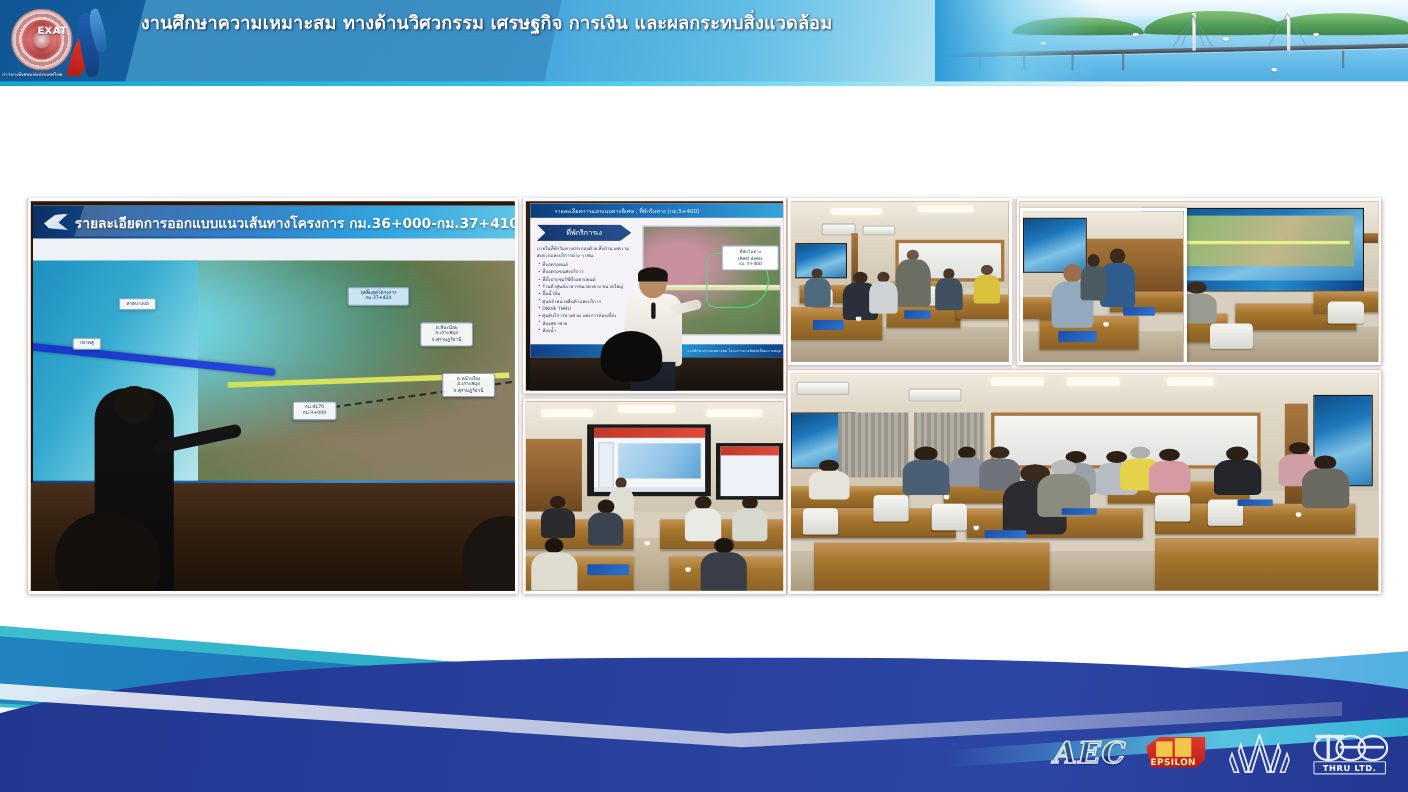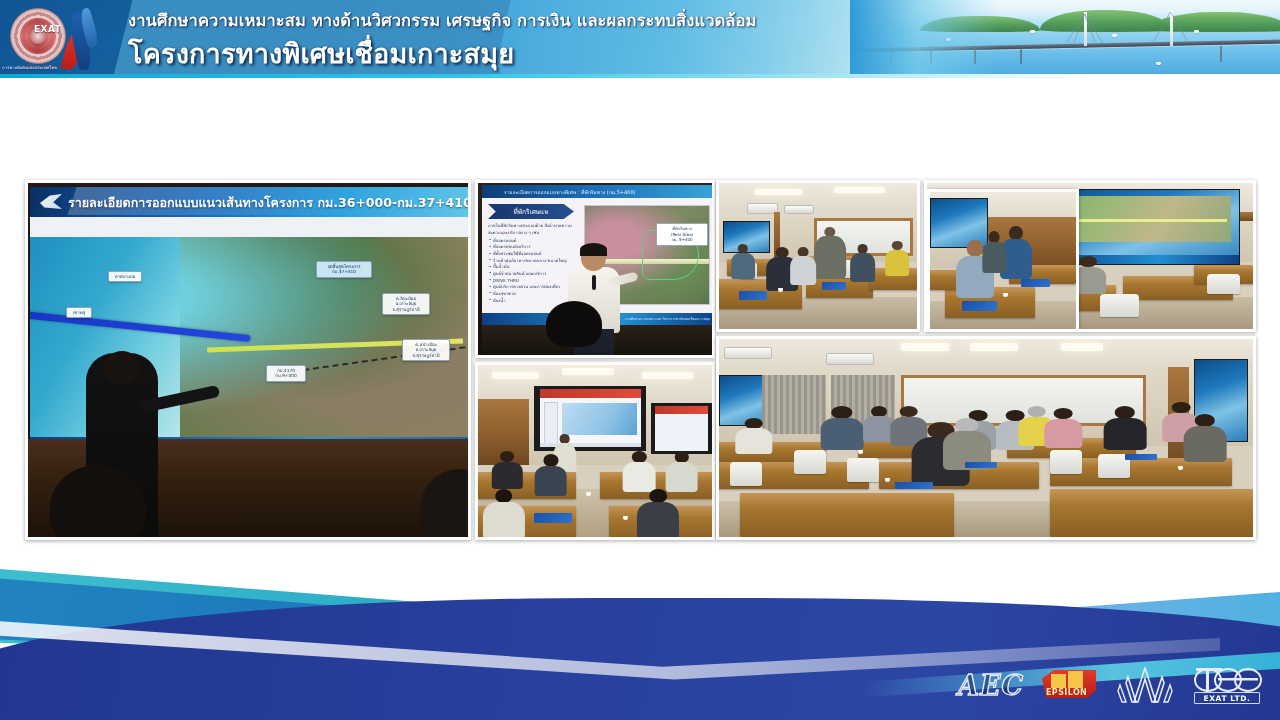--- a/index.html
+++ b/index.html
@@ -528,21 +528,20 @@
       </div>
       <div id="seal-cap">กระทรวงคมนาคม</div>
       <div id="exat-logo">
         <div class="exat-swoosh-red"></div>
         <div class="exat-swoosh-blue1"></div>
         <div class="exat-swoosh-blue2"></div>
       </div>
       <div id="exat-text">EXAT</div>
       <div id="exat-sub">การทางพิเศษแห่งประเทศไทย</div>
     </div>
-    <div id="hdr-title2">โครงการทางพิเศษเชื่อมเกาะสมุย</div>
   </div>
   <div id="hdr-rule"></div>
 
   <div id="collage">
 
     <div class="ph" id="photo1">
       <div class="ph-inner">
         <div class="p1-room"></div>
         <div class="p1-desk"></div>
         <div class="p1-screen">
@@ -592,21 +591,21 @@
         <div class="p1-head2"></div>
         <div class="p1-head3"></div>
       </div>
     </div>
 
     <div class="ph" id="photo2">
       <div class="ph-inner">
         <div class="p2-bg"></div>
         <div class="p2-screen">
           <div class="p2-hdr">รายละเอียดการออกแบบทางพิเศษ : ที่พักริมทาง (กม.5+400)</div>
-          <div class="p2-chev">ที่พักริเศษแห</div>
+          <div class="p2-chev">ที่พักริการเง</div>
           <div class="p2-body">
             <span class="lead">ภายในที่พักริมทางประกอบด้วย สิ่งอำนวยความสะดวกและบริการต่าง ๆ เช่น</span>
             <ul>
               <li>ที่จอดรถยนต์</li>
               <li>ที่จอดรถขนส่งบริการ</li>
               <li>ที่ตั้งประชุมใช้ที่จอดรถยนต์</li>
               <li>ร้านค้าศูนย์อาหารขนาดกลาง ขนาดใหญ่</li>
               <li>ปั๊มน้ำมัน</li>
               <li>ศูนย์จำหน่ายสินค้าและบริการ</li>
               <li>DRIVE THRU</li>
@@ -951,18 +950,18 @@
       <div class="flogo flogo-tesco">
         <svg width="70" height="30" viewBox="0 0 70 30">
           <ellipse cx="16" cy="14" rx="13" ry="11" fill="none" stroke="#e6ecfb" stroke-width="2"></ellipse>
           <ellipse cx="36" cy="14" rx="13" ry="11" fill="none" stroke="#e6ecfb" stroke-width="2"></ellipse>
           <ellipse cx="56" cy="14" rx="13" ry="11" fill="none" stroke="#e6ecfb" stroke-width="2"></ellipse>
           <rect x="4" y="2" width="26" height="3" fill="#e6ecfb"></rect>
           <rect x="14" y="2" width="3" height="24" fill="#e6ecfb"></rect>
           <rect x="26" y="12" width="20" height="2.5" fill="#e6ecfb"></rect>
           <rect x="46" y="12" width="20" height="2.5" fill="#e6ecfb"></rect>
         </svg>
-        <div class="tesco-word">EXAT LTD.</div>
+        <div class="tesco-word">THRU LTD.</div>
       </div>
     </div>
   </div>
 
 </div>
 
 </body></html>

